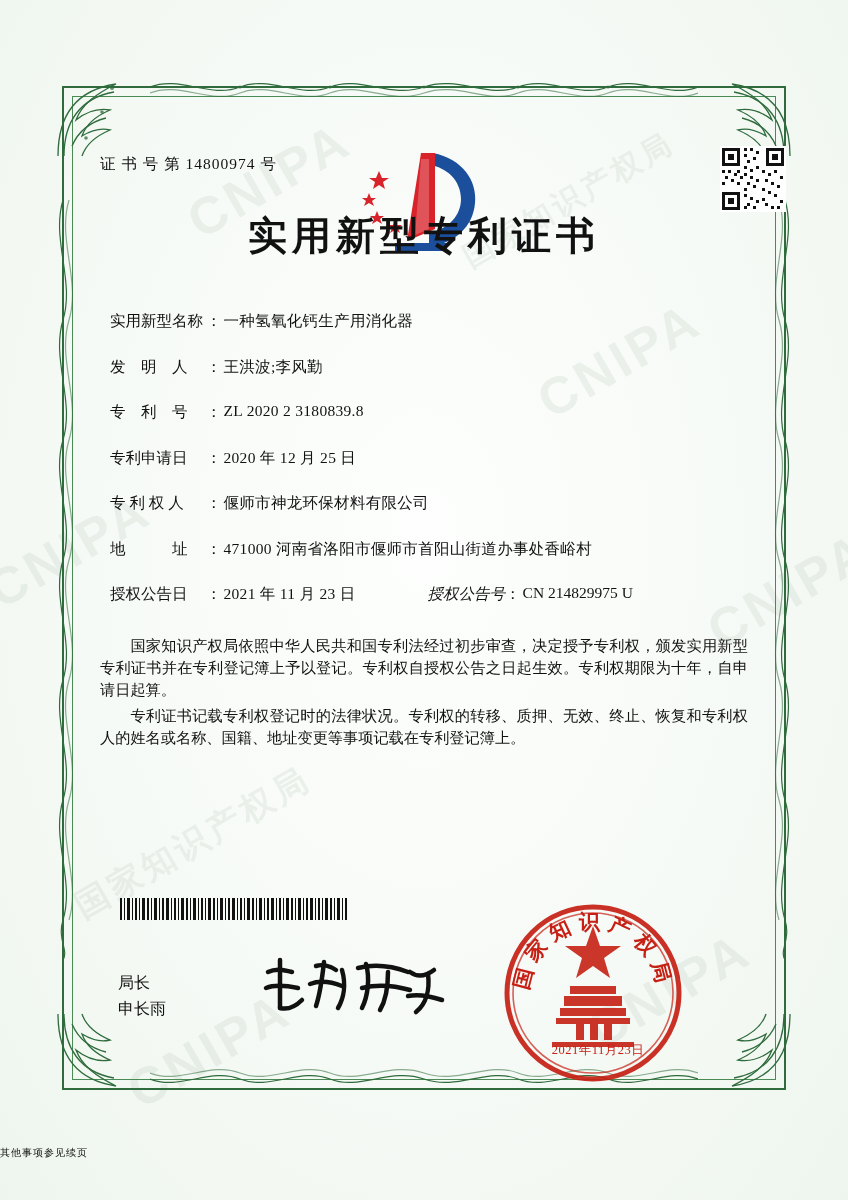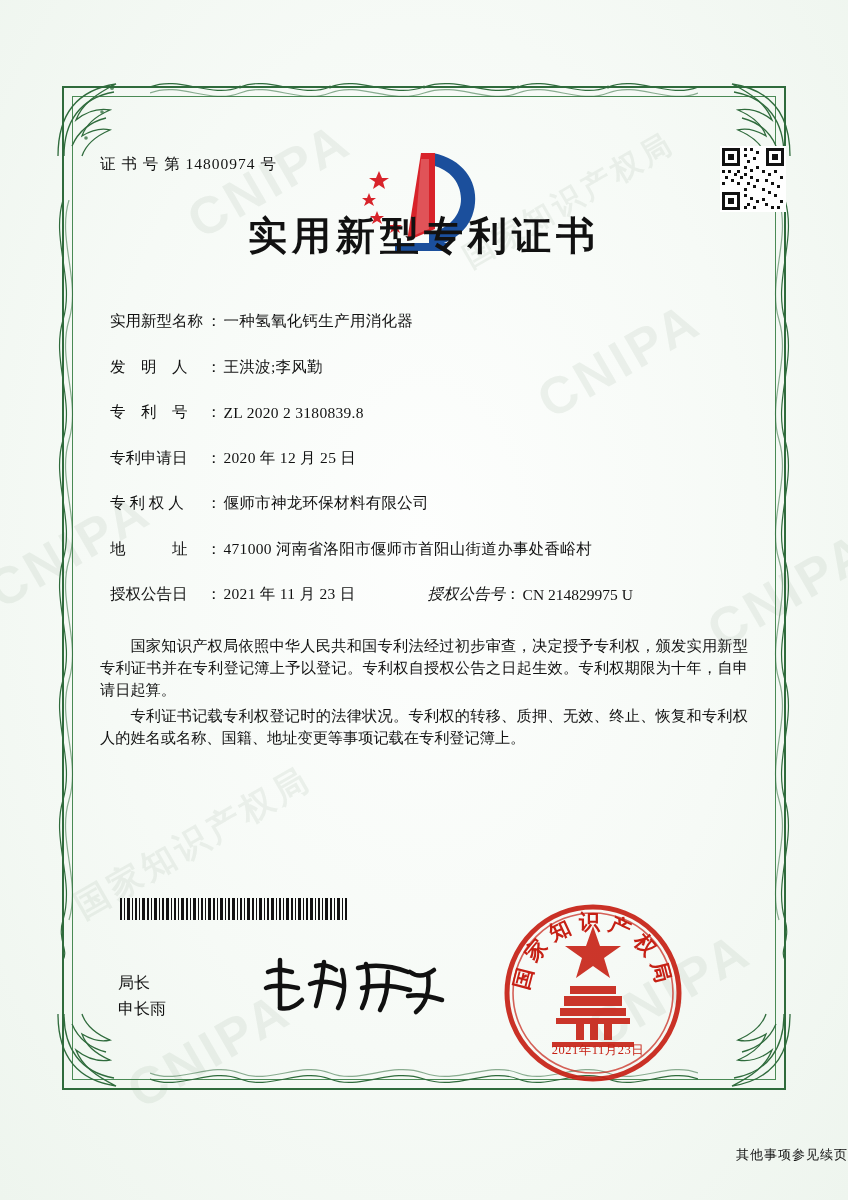--- a/index.html
+++ b/index.html
@@ -137,21 +137,21 @@
     color: #111;
     font-family: "Liberation Serif", "DejaVu Serif", serif;
   }
 
   .fields {
     margin-top: 48px;
     padding-left: 10px;
   }
   .field {
     display: flex;
-    align-items: center;
+    align-items: flex-start;
     font-size: 15.5px;
     margin-bottom: 24.5px;
     color: #111;
   }
   .f-label {
     width: 96px;
     flex: 0 0 96px;
     letter-spacing: 0;
     white-space: nowrap;
   }
@@ -233,25 +233,24 @@
     top: 1096px;
     text-align: center;
     font-size: 14.5px;
     color: #111;
   }
   .footer-note {
     position: absolute;
     left: 0;
     right: 0;
     top: 1146px;
-    text-align: right;
-    font-size: 13px;
+    text-align: left;
+    font-size: 10px;
     color: #111;
     letter-spacing: 1px;
-    margin-left: 36px;
   }
 </style>
 </head>
 <body>
 
 <div class="page">
 
   <div class="watermarks">
     <div class="wm" style="left:180px; top:150px; font-size:52px;">CNIPA</div>
     <div class="wm" style="left:530px; top:330px; font-size:52px;">CNIPA</div>

